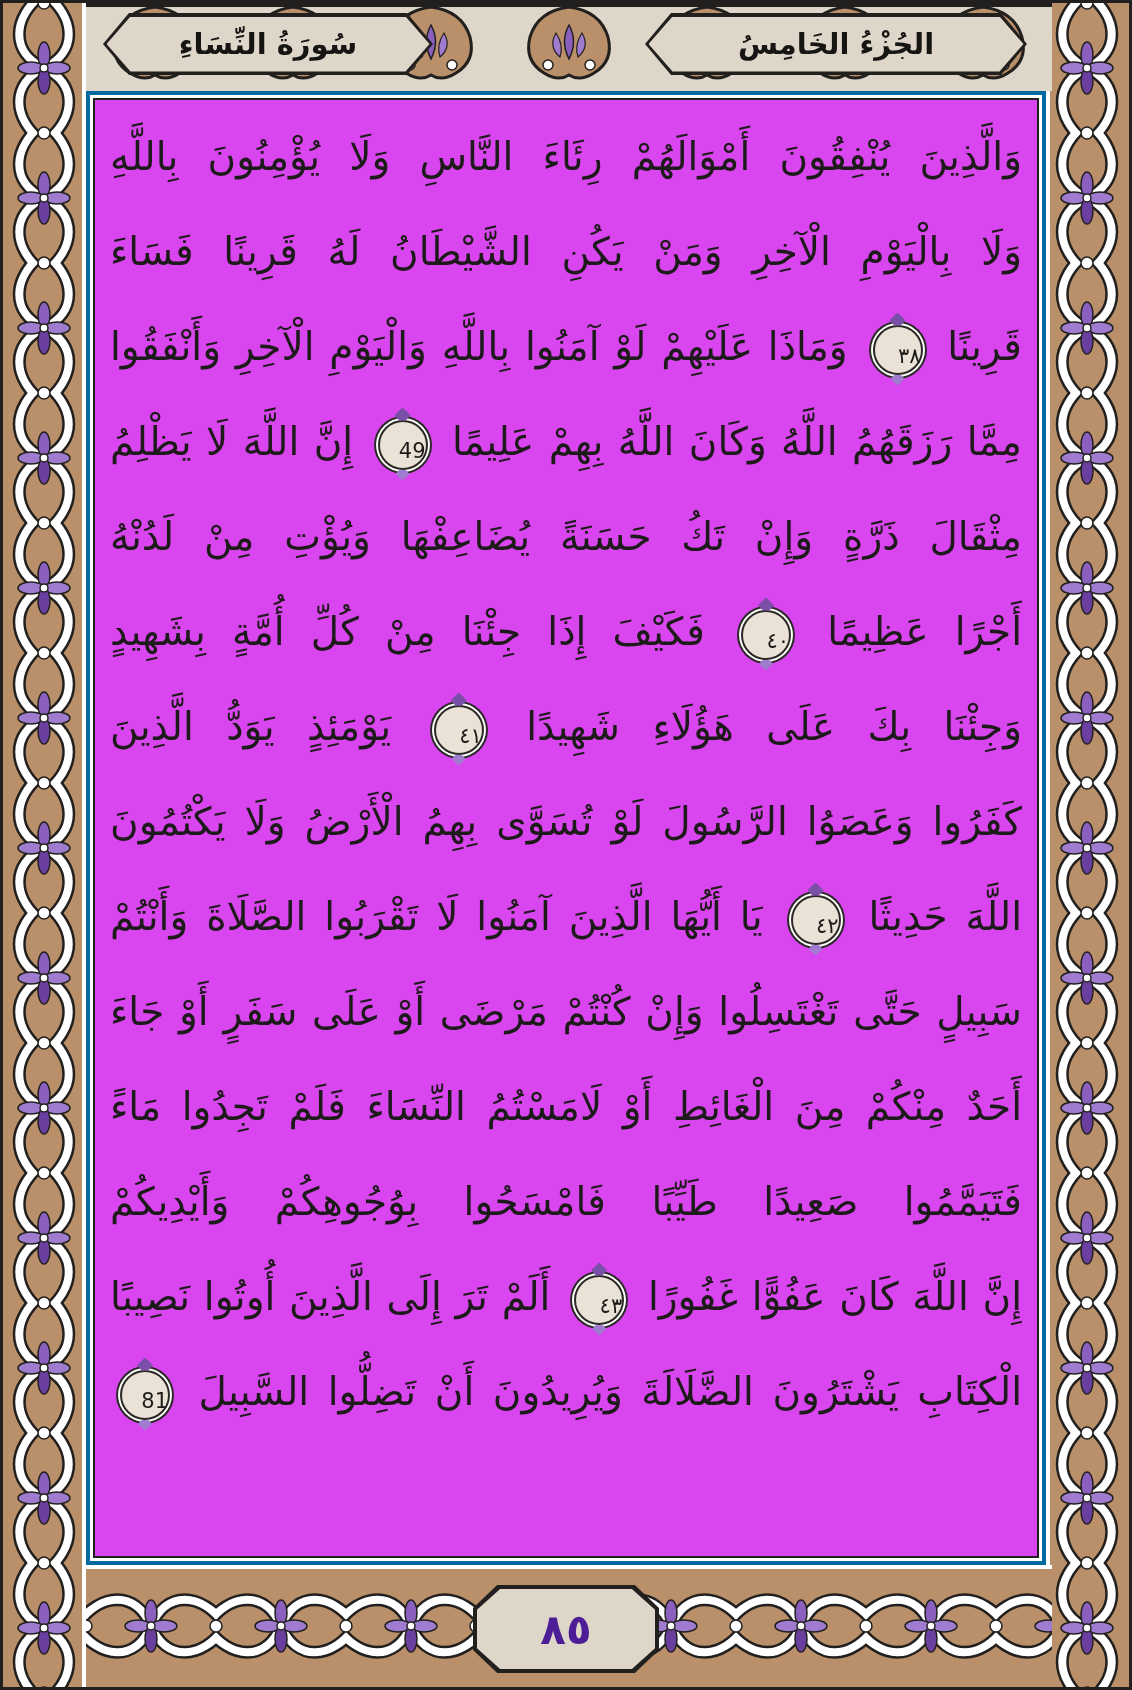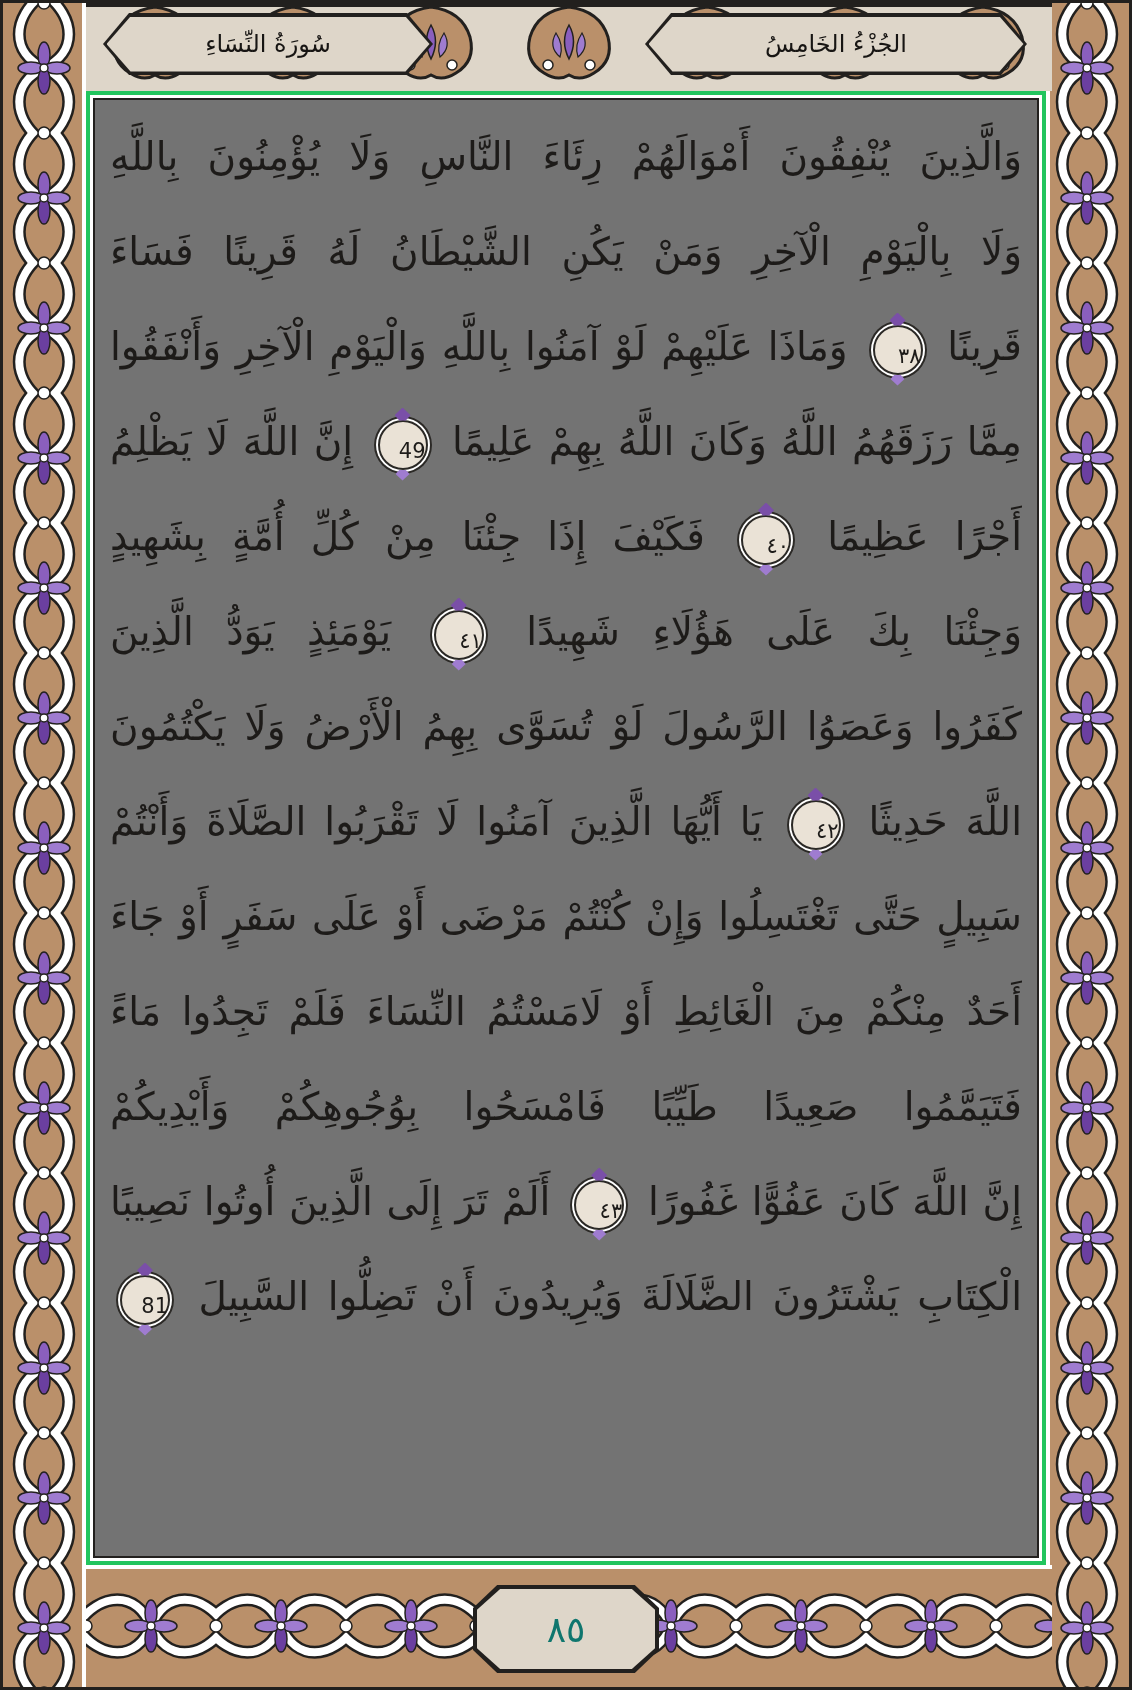--- a/index.html
+++ b/index.html
@@ -15,22 +15,22 @@
   .strip{position:absolute;display:block;}
   .strip-left{left:0;top:0;}
   .strip-right{right:0;top:0;}
   .strip-top{left:83px;top:0;}
   .strip-bottom{left:83px;bottom:0;}
 
   
   .text-frame{
     position:absolute;
     top:88px;left:83px;right:83px;bottom:122px;
-    background:#737373;
-    border:4px solid #22c55e;
+    background:#d946ef;
+    border:4px solid #0369a1;
     box-shadow: inset 0 0 0 3px #ffffff, inset 0 0 0 5px #22201e;
     z-index:2;
     box-sizing:border-box;
   }
   .text-area{
     position:absolute;
     top:14px;left:20px;right:20px;bottom:10px;
     direction:rtl;
   }
   .qline{
@@ -79,41 +79,41 @@
     clip-path:polygon(26px 0, calc(100% - 26px) 0, 100% 50%, calc(100% - 26px) 100%, 26px 100%, 0 50%);
     display:flex;align-items:center;justify-content:center;
   }
   .cartouche{
     width:calc(100% - 7px);height:calc(100% - 7px);
     background:#DED6C9;
     clip-path:polygon(24px 0, calc(100% - 24px) 0, 100% 50%, calc(100% - 24px) 100%, 24px 100%, 0 50%);
     display:flex;align-items:center;justify-content:center;
   }
   .cartouche span{
-    font-size:24px;font-weight:normal;color:#171513;
+    font-size:29px;font-weight:bold;color:#171513;
     direction:rtl;white-space:nowrap;
   }
   .cartouche-juz{left:642px;width:382px;}
   .cartouche-surah{left:100px;width:330px;}
 
   
   .pagenum-wrap{
     position:absolute;left:50%;transform:translateX(-50%);
     bottom:14px;width:186px;height:88px;z-index:3;
     background:#22201e;
     clip-path:polygon(13% 0,87% 0,100% 26%,100% 74%,87% 100%,13% 100%,0 74%,0 26%);
     display:flex;align-items:center;justify-content:center;
   }
   .pagenum-panel{
     width:calc(100% - 8px);height:calc(100% - 8px);
     background:#DED6C9;
     clip-path:polygon(13% 0,87% 0,100% 26%,100% 74%,87% 100%,13% 100%,0 74%,0 26%);
     display:flex;align-items:center;justify-content:center;
   }
-  .pagenum-panel span{font-size:36px;color:#0f766e;font-weight:normal;}
+  .pagenum-panel span{font-size:42px;color:#4c1d95;font-weight:bold;}
 </style>
 </head>
 <body>
 
 <div class="page">
 
   <svg class="strip strip-left" width="83" height="1690">
     <defs>
       <pattern id="braidL" width="83" height="130" patternUnits="userSpaceOnUse">
         <rect width="83" height="130" fill="#BA906A"></rect>
@@ -209,20 +209,21 @@
       <span>سُورَةُ النِّسَاءِ</span>
     </div>
   </div>
 
   <div class="text-frame">
     <div class="text-area">
         <div class="qline"><span class="qtext">وَالَّذِينَ يُنْفِقُونَ أَمْوَالَهُمْ رِئَاءَ النَّاسِ وَلَا يُؤْمِنُونَ بِاللَّهِ</span></div>
         <div class="qline"><span class="qtext">وَلَا بِالْيَوْمِ الْآخِرِ وَمَنْ يَكُنِ الشَّيْطَانُ لَهُ قَرِينًا فَسَاءَ</span></div>
         <div class="qline"><span class="qtext">قَرِينًا</span> <span class="ayah-marker"><span class="ayah-num">٣٨</span></span> <span class="qtext">وَمَاذَا عَلَيْهِمْ لَوْ آمَنُوا بِاللَّهِ وَالْيَوْمِ الْآخِرِ وَأَنْفَقُوا</span></div>
         <div class="qline"><span class="qtext">مِمَّا رَزَقَهُمُ اللَّهُ وَكَانَ اللَّهُ بِهِمْ عَلِيمًا</span> <span class="ayah-marker"><span class="ayah-num">49</span></span> <span class="qtext">إِنَّ اللَّهَ لَا يَظْلِمُ</span></div>
+        <div class="qline"><span class="qtext">مِثْقَالَ ذَرَّةٍ وَإِنْ تَكُ حَسَنَةً يُضَاعِفْهَا وَيُؤْتِ مِنْ لَدُنْهُ</span></div>
         <div class="qline"><span class="qtext">أَجْرًا عَظِيمًا</span> <span class="ayah-marker"><span class="ayah-num">٤٠</span></span> <span class="qtext">فَكَيْفَ إِذَا جِئْنَا مِنْ كُلِّ أُمَّةٍ بِشَهِيدٍ</span></div>
         <div class="qline"><span class="qtext">وَجِئْنَا بِكَ عَلَى هَؤُلَاءِ شَهِيدًا</span> <span class="ayah-marker"><span class="ayah-num">٤١</span></span> <span class="qtext">يَوْمَئِذٍ يَوَدُّ الَّذِينَ</span></div>
         <div class="qline"><span class="qtext">كَفَرُوا وَعَصَوُا الرَّسُولَ لَوْ تُسَوَّى بِهِمُ الْأَرْضُ وَلَا يَكْتُمُونَ</span></div>
         <div class="qline"><span class="qtext">اللَّهَ حَدِيثًا</span> <span class="ayah-marker"><span class="ayah-num">٤٢</span></span> <span class="qtext">يَا أَيُّهَا الَّذِينَ آمَنُوا لَا تَقْرَبُوا الصَّلَاةَ وَأَنْتُمْ</span></div>
         <div class="qline"><span class="qtext">سَبِيلٍ حَتَّى تَغْتَسِلُوا وَإِنْ كُنْتُمْ مَرْضَى أَوْ عَلَى سَفَرٍ أَوْ جَاءَ</span></div>
         <div class="qline"><span class="qtext">أَحَدٌ مِنْكُمْ مِنَ الْغَائِطِ أَوْ لَامَسْتُمُ النِّسَاءَ فَلَمْ تَجِدُوا مَاءً</span></div>
         <div class="qline"><span class="qtext">فَتَيَمَّمُوا صَعِيدًا طَيِّبًا فَامْسَحُوا بِوُجُوهِكُمْ وَأَيْدِيكُمْ</span></div>
         <div class="qline"><span class="qtext">إِنَّ اللَّهَ كَانَ عَفُوًّا غَفُورًا</span> <span class="ayah-marker"><span class="ayah-num">٤٣</span></span> <span class="qtext">أَلَمْ تَرَ إِلَى الَّذِينَ أُوتُوا نَصِيبًا مِنَ</span></div>
         <div class="qline"><span class="qtext">الْكِتَابِ يَشْتَرُونَ الضَّلَالَةَ وَيُرِيدُونَ أَنْ تَضِلُّوا السَّبِيلَ</span> <span class="ayah-marker"><span class="ayah-num">81</span></span></div>
       </div>

